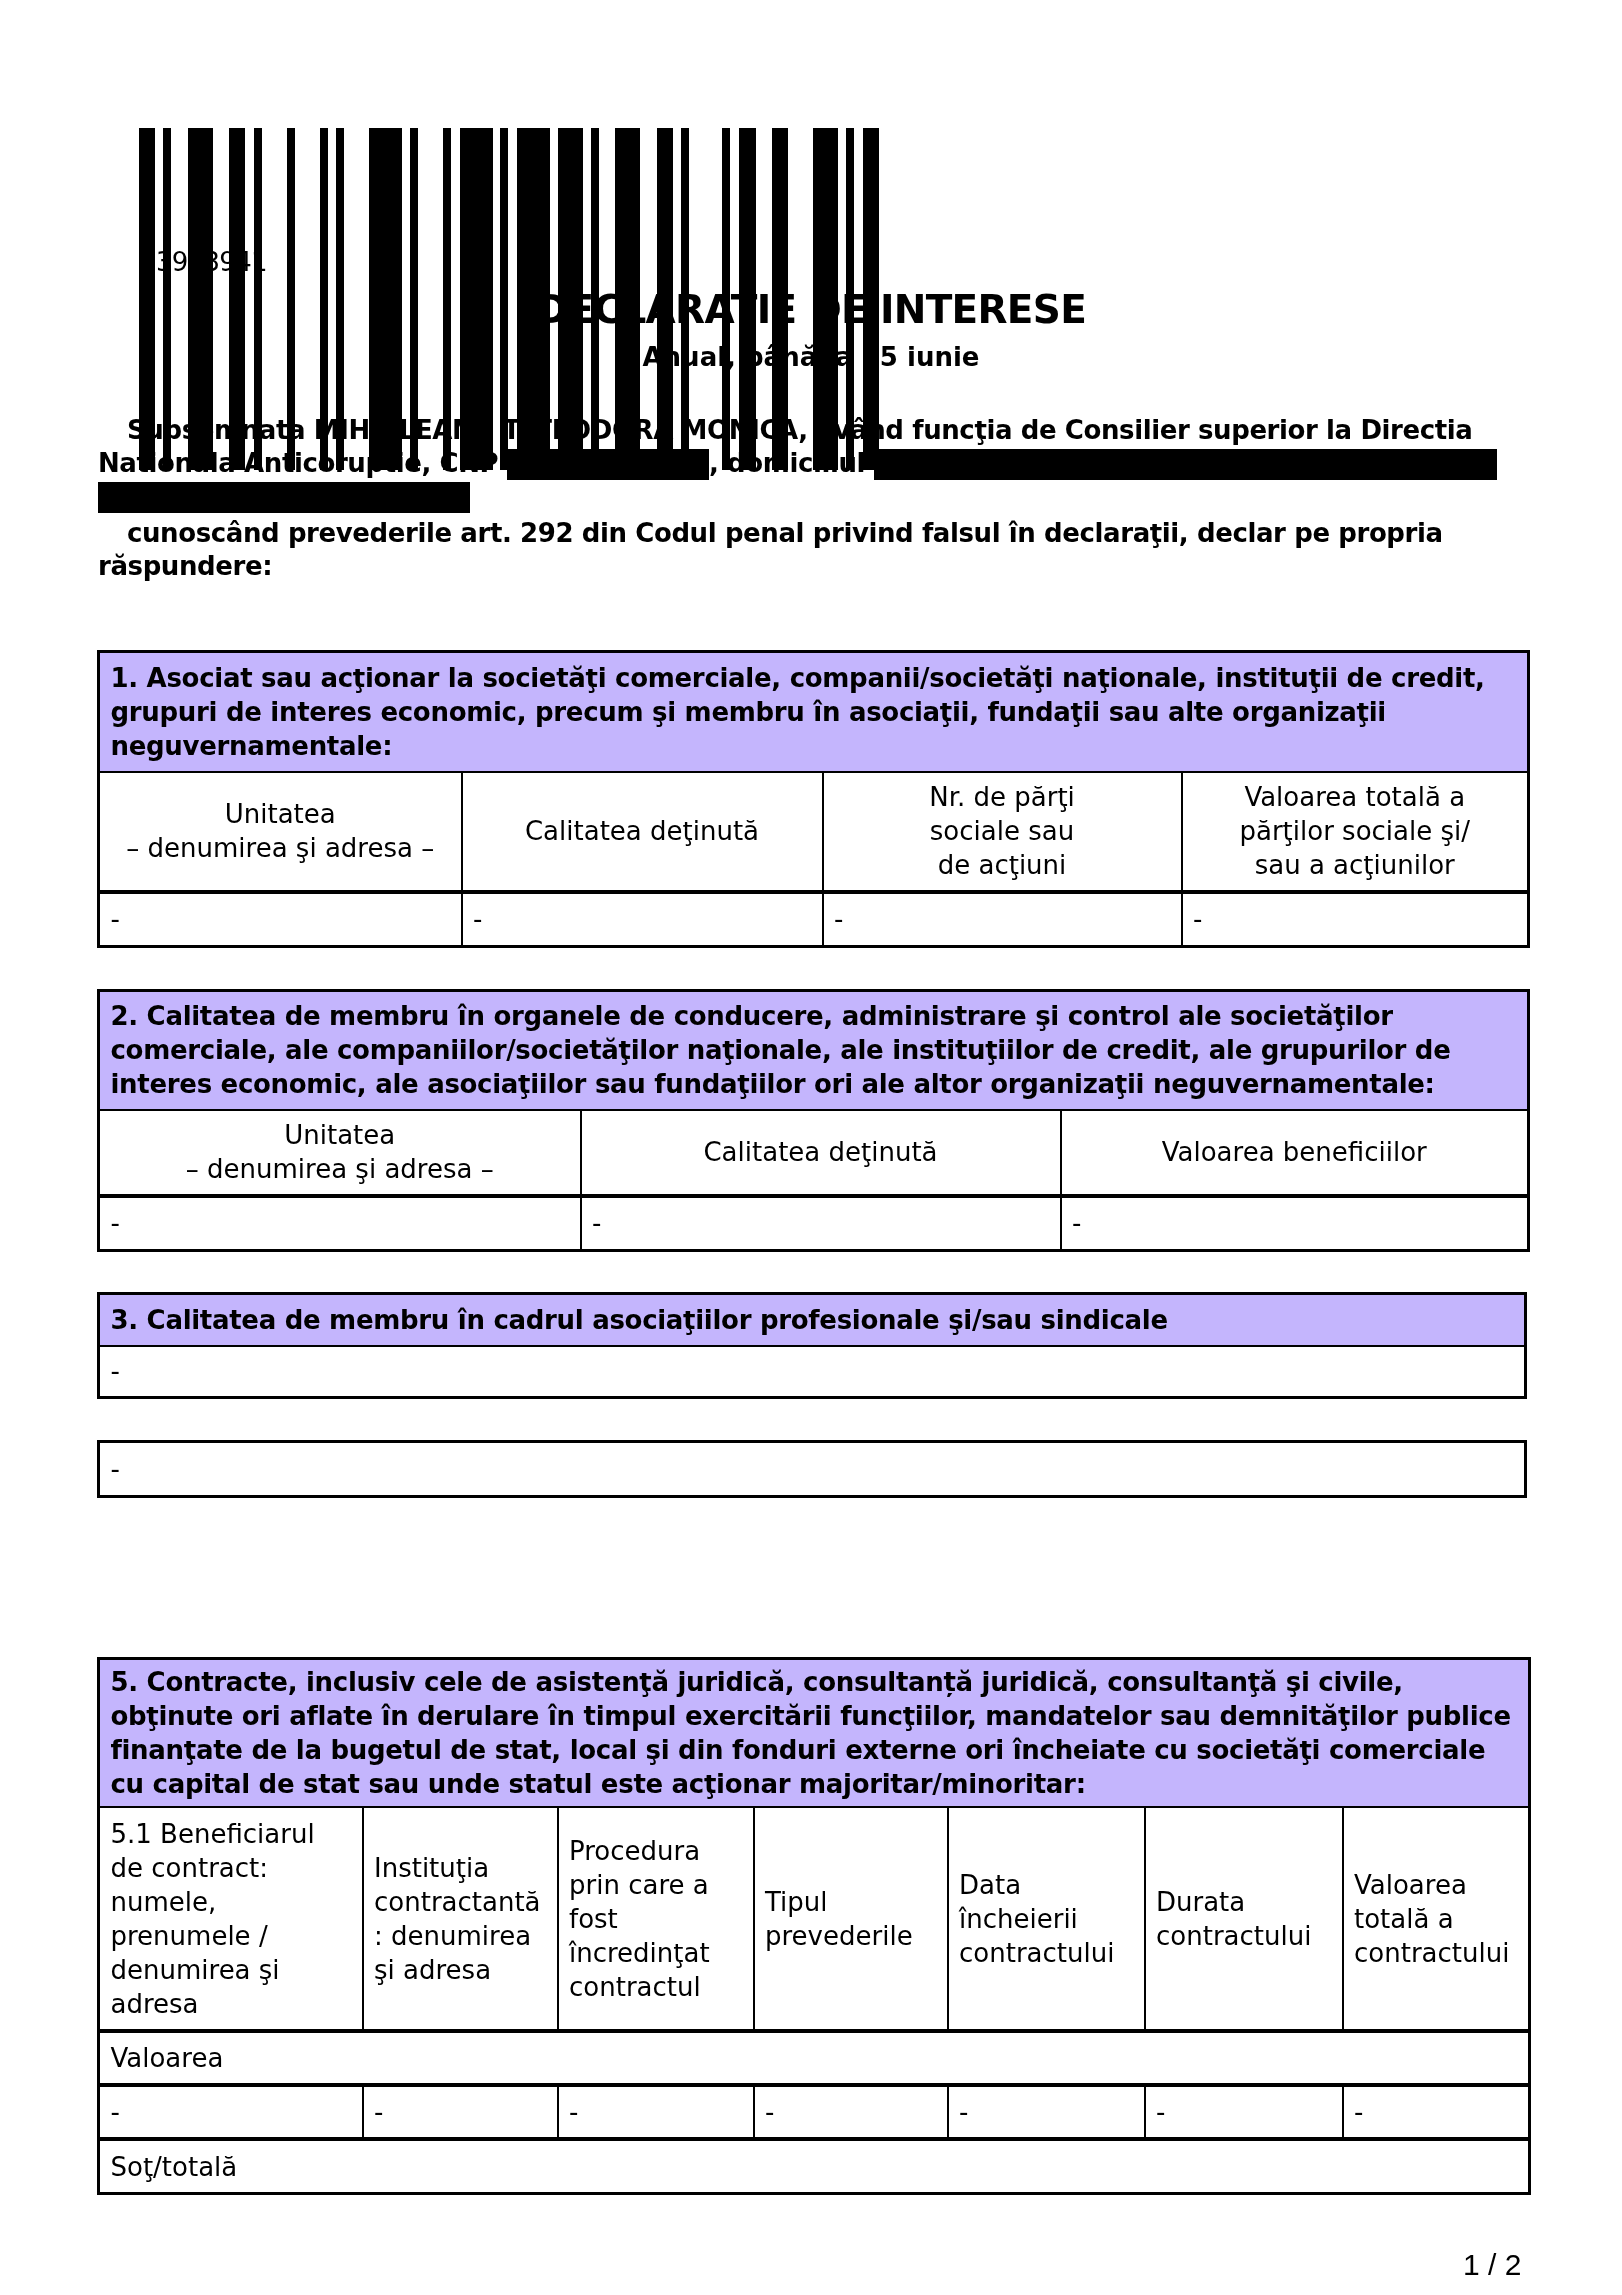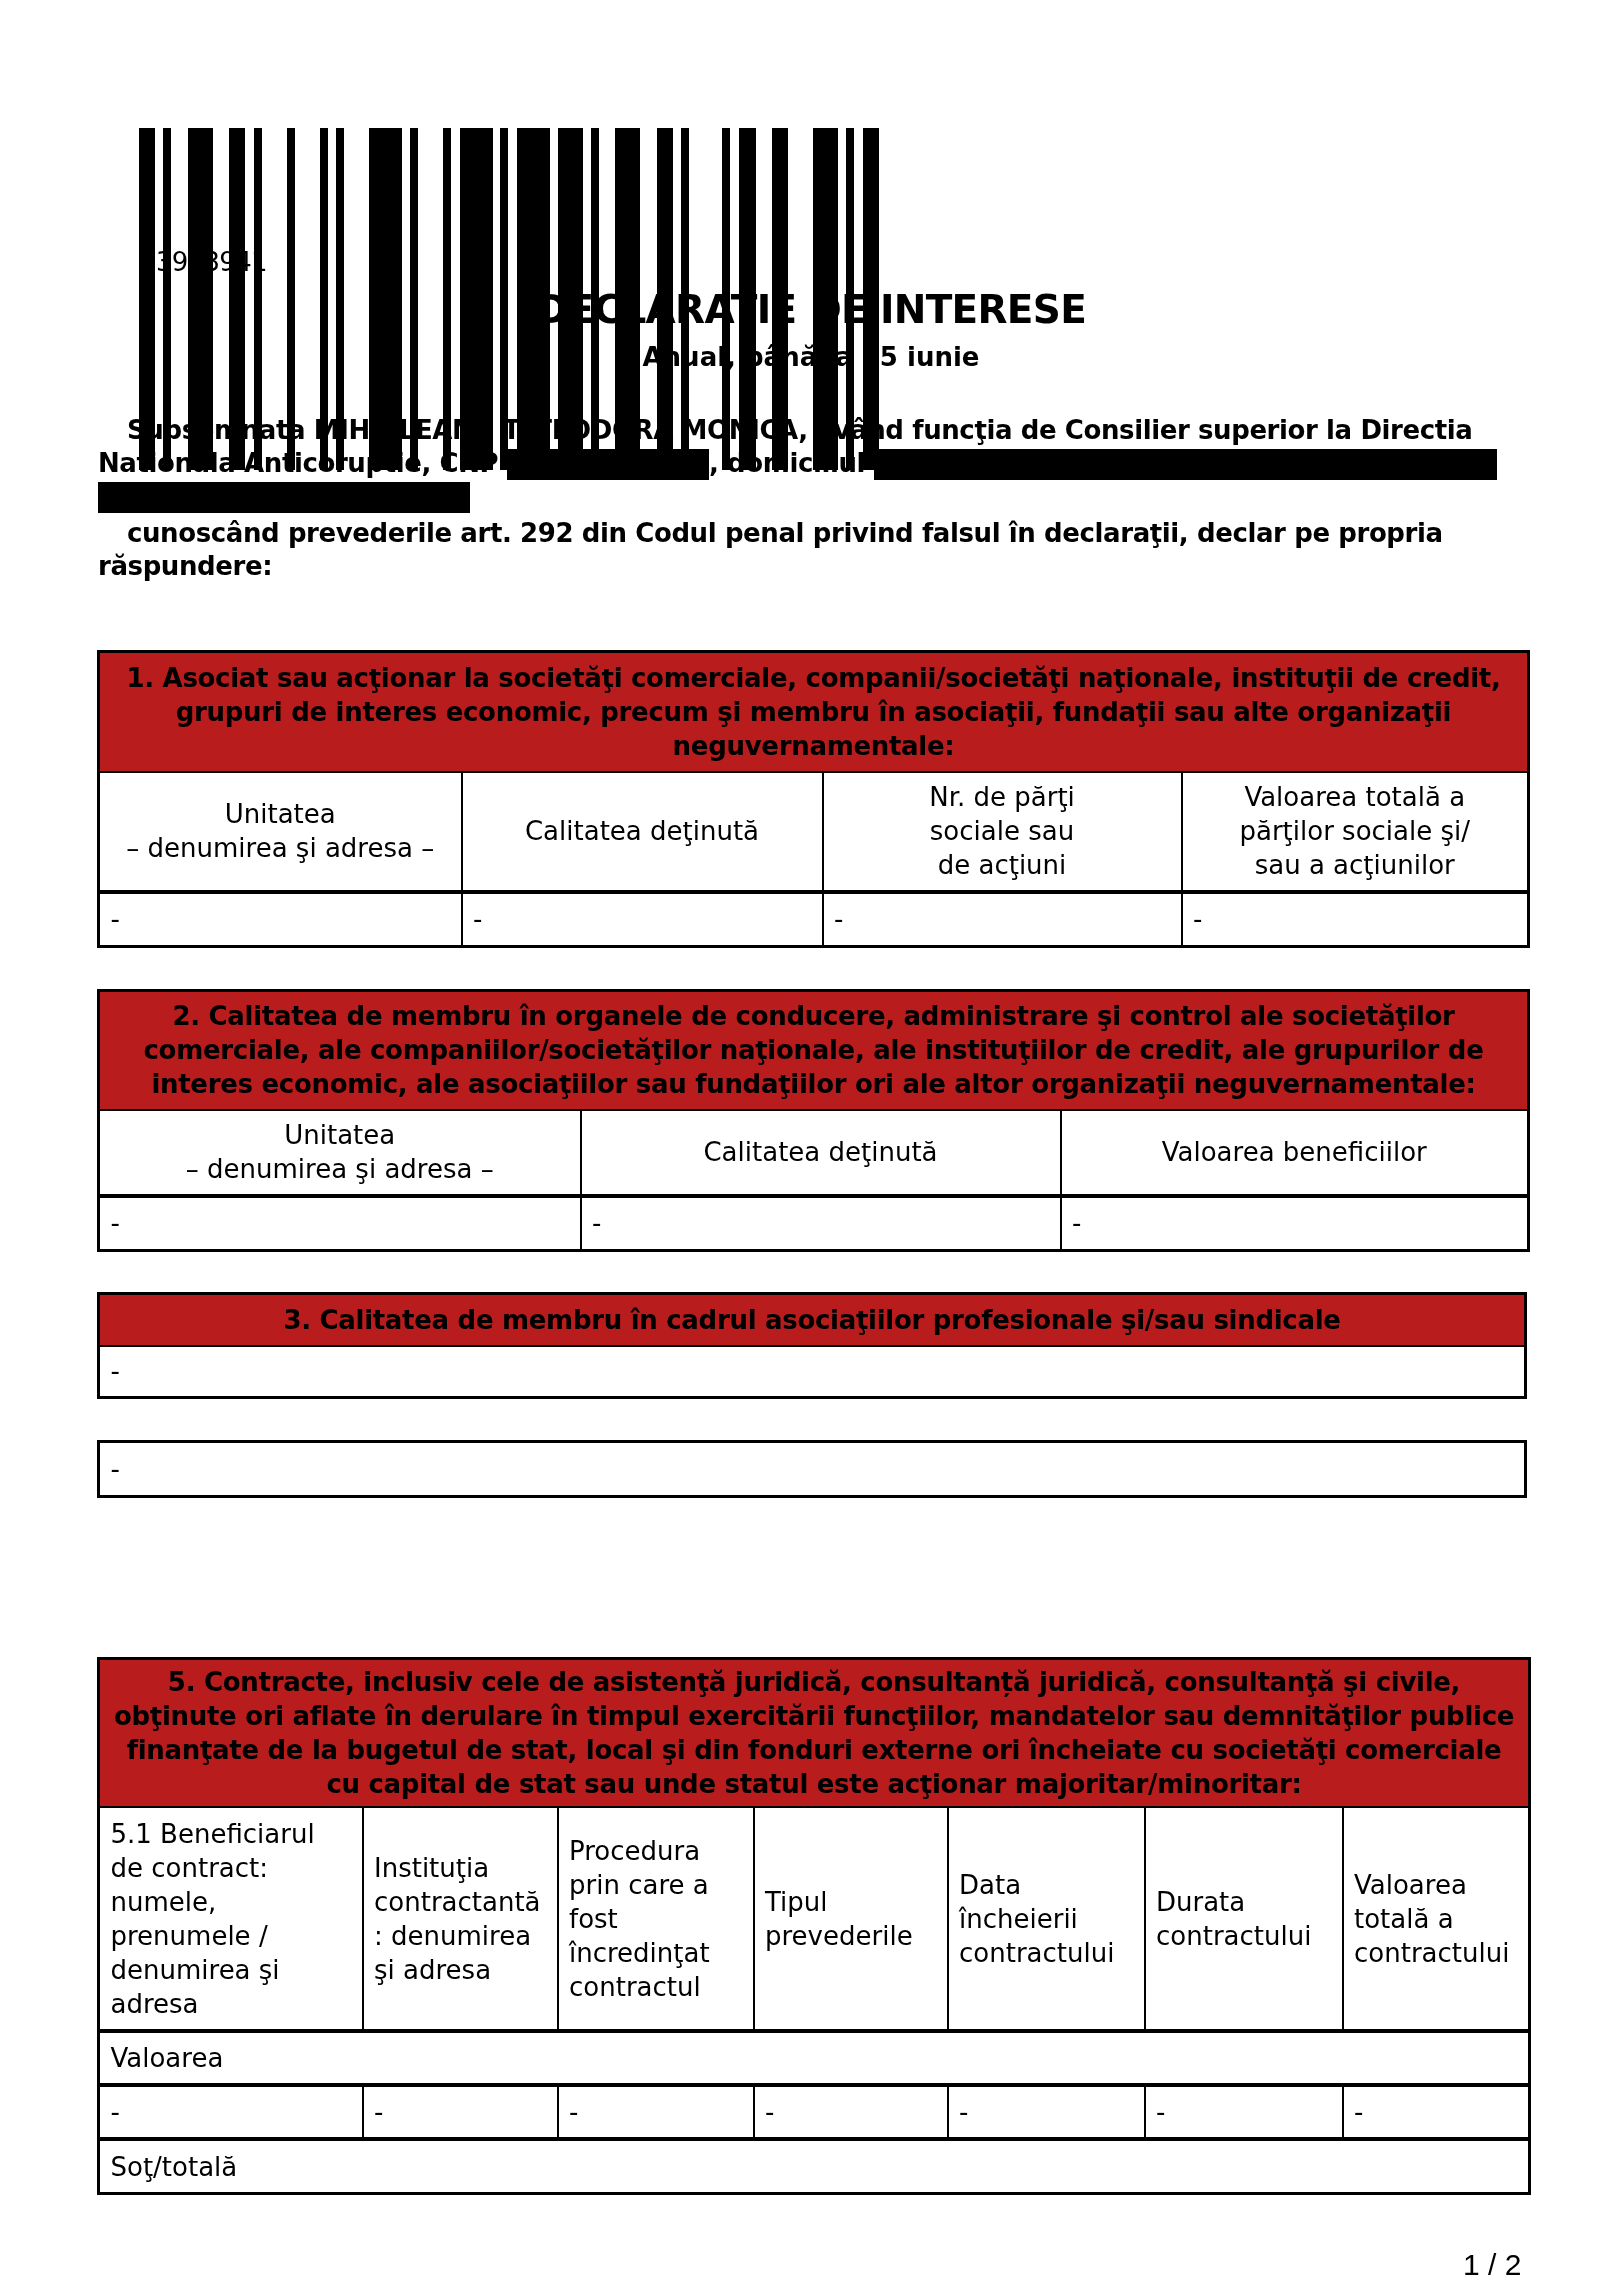--- a/index.html
+++ b/index.html
@@ -12,21 +12,21 @@
   #title { left:0; width:1622px; top:287px; text-align:center; font-size:39px; font-weight:bold; letter-spacing:-0.7px; }
   #subtitle { left:0; width:1622px; top:342px; text-align:center; font-size:26px; font-weight:bold; }
   .para { left:98px; width:1433px; font-size:26px; font-weight:bold; line-height:33px; letter-spacing:-0.4px; }
   .indent { display:inline-block; width:29px; }
   .redact { display:inline-block; background:#000; vertical-align:middle; }
   #p1 { top:414px; }
   #p2 { top:517px; }
   table.sec { position:absolute; left:97px; width:1430px; border-collapse:collapse; table-layout:fixed;
               border:3.9px solid #000; }
   table.sec td { border:2.6px solid #000; padding:0 10.5px; font-size:26px; line-height:34px; vertical-align:middle; }
-  table.sec td.hdr { background:#b91c1c; font-weight:bold; text-align:center; padding:5.2px 10.5px; letter-spacing:-0.3px; }
+  table.sec td.hdr { background:#c4b5fd; font-weight:bold; padding:5.2px 10.5px; letter-spacing:-0.3px; }
   table.sec td.colh { text-align:center; font-size:26px; }
   table.sec tr.sep td { border-top-width:4.6px; }
   table.sec td.val { text-align:left; }
   table.t5 td.colh { text-align:left; padding:0 10.5px; font-size:26px; line-height:34px; }
   #page-num { left:1463px; top:2214px; font-family:"Liberation Sans", sans-serif; font-size:30px;margin-top:34px; }
 </style>
 </head>
 <body>
 
 <div id="barcode" class="abs">

